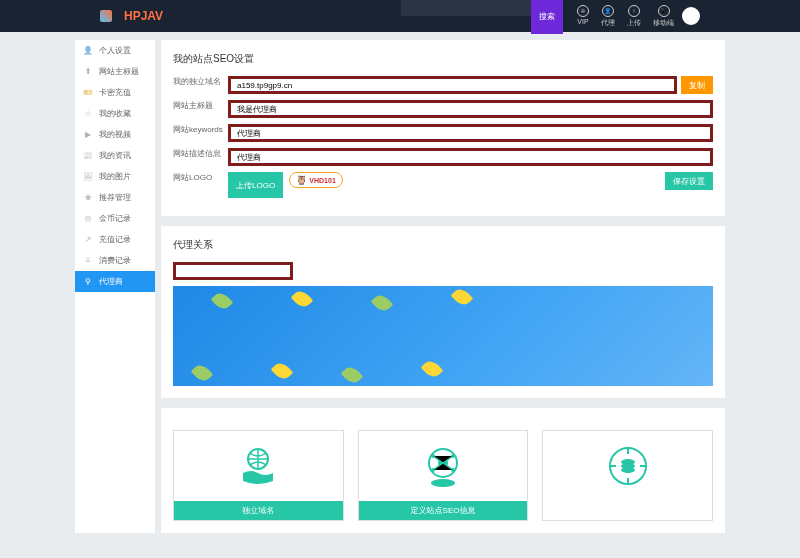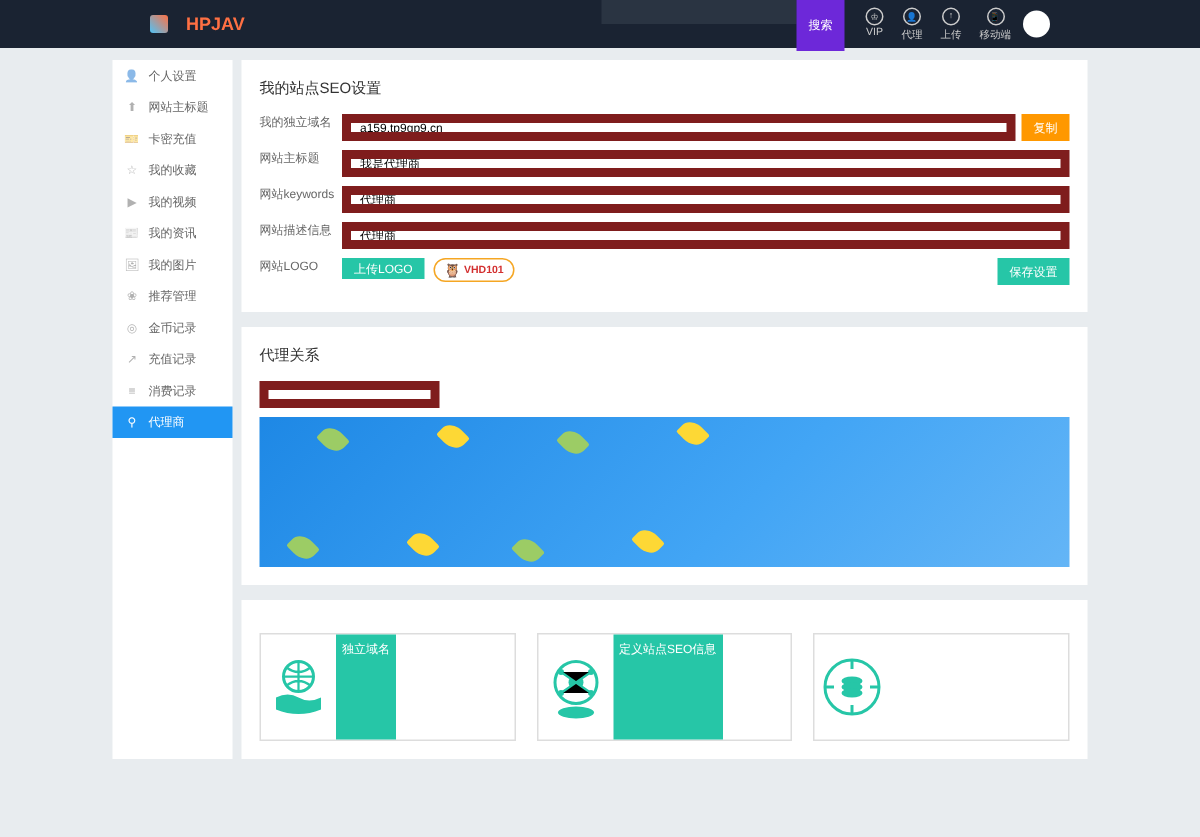--- a/index.html
+++ b/index.html
@@ -20,30 +20,30 @@
 .side{width:80px;background:#fff}
 .sitm{display:flex;align-items:center;gap:6px;padding:5px 8px;font-size:8px;color:#666;cursor:pointer}
 .sitm.act{background:#2196f3;color:#fff}
 .sic{width:10px;height:10px;opacity:.5;display:flex;align-items:center;justify-content:center;font-size:8px}
 .sitm.act .sic{opacity:1}
 .main{flex:1;display:flex;flex-direction:column;gap:10px}
 .card{background:#fff;padding:12px}
 .ctitle{font-size:10px;font-weight:normal;margin-bottom:10px}
 .frow{display:flex;align-items:flex-start;margin-bottom:6px;font-size:8px}
 .flbl{width:55px;color:#666}
-.finp{flex:1;height:18px;border:6px solid #7f1d1d;padding:0 6px;font-size:8px}
+.finp{flex:1;height:18px;border:3px solid #7f1d1d;padding:0 6px;font-size:8px}
 .cbtn{background:#ff9800;color:#fff;border:none;height:18px;padding:0 8px;margin-left:4px;font-size:8px;cursor:pointer}
-.upbtn{background:#26c6a7;color:#fff;border:none;height:14px;padding:0 8px;font-size:8px;cursor:pointer}
+.upbtn{background:#26c6a7;color:#fff;border:none;height:26px;padding:0 8px;font-size:8px;cursor:pointer}
 .badge{display:inline-flex;align-items:center;gap:2px;border:1px solid #f5a623;border-radius:8px;padding:2px 6px;margin-left:6px;font-size:7px;font-weight:bold;color:#d32f2f;background:#fff}
 .savbtn{background:#26c6a7;color:#fff;border:none;height:18px;padding:0 8px;font-size:8px;margin-left:auto;cursor:pointer}
 .banner{height:100px;background:linear-gradient(135deg,#1e88e5 0%,#42a5f5 60%,#64b5f6 100%);position:relative;overflow:hidden;margin-top:6px}
 .leaf{position:absolute;width:18px;height:14px;background:#9ccc65;border-radius:60% 10% 60% 10%;transform:rotate(45deg)}
 .leaf.y{background:#fdd835}
 .benefits{display:flex;gap:14px;margin-top:10px}
-.bitem{flex:1;border:1px solid #ddd;display:flex;flex-direction:row}
+.bitem{flex:1;border:1px solid #ddd;display:flex;flex-direction:column}
 .bicon{height:70px;display:flex;align-items:center;justify-content:center}
 .bbtn{background:#26c6a7;color:#fff;text-align:center;padding:4px;font-size:8px;cursor:pointer}
 svg{display:block}
 </style>
 </head>
 <body>
 
 <div class="hdr">
   <div class="logo">
       <span class="logo-ic"></span>

